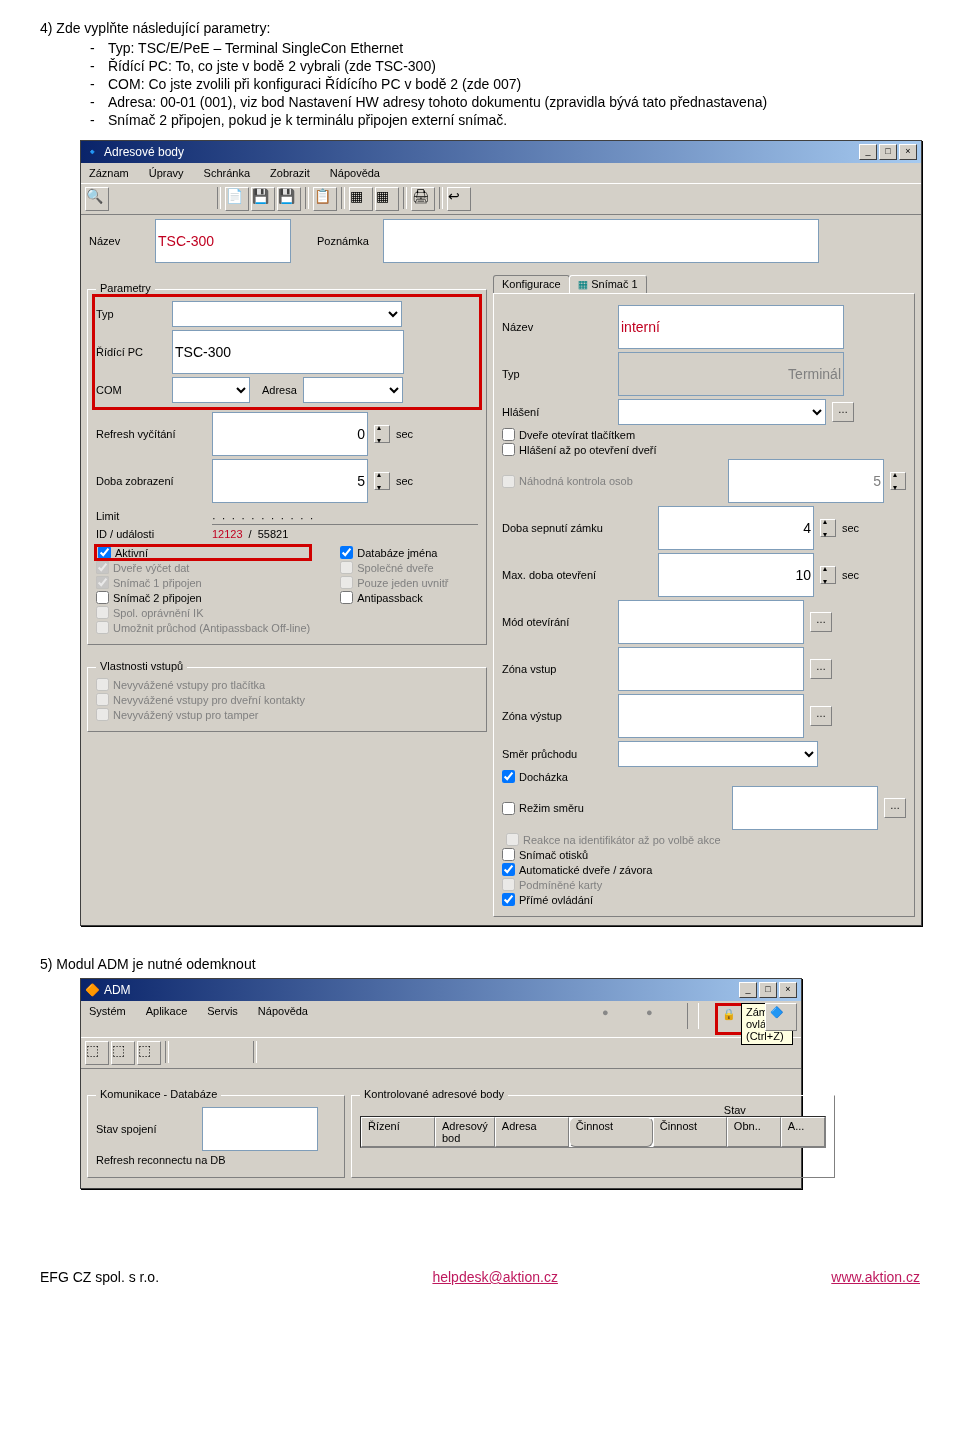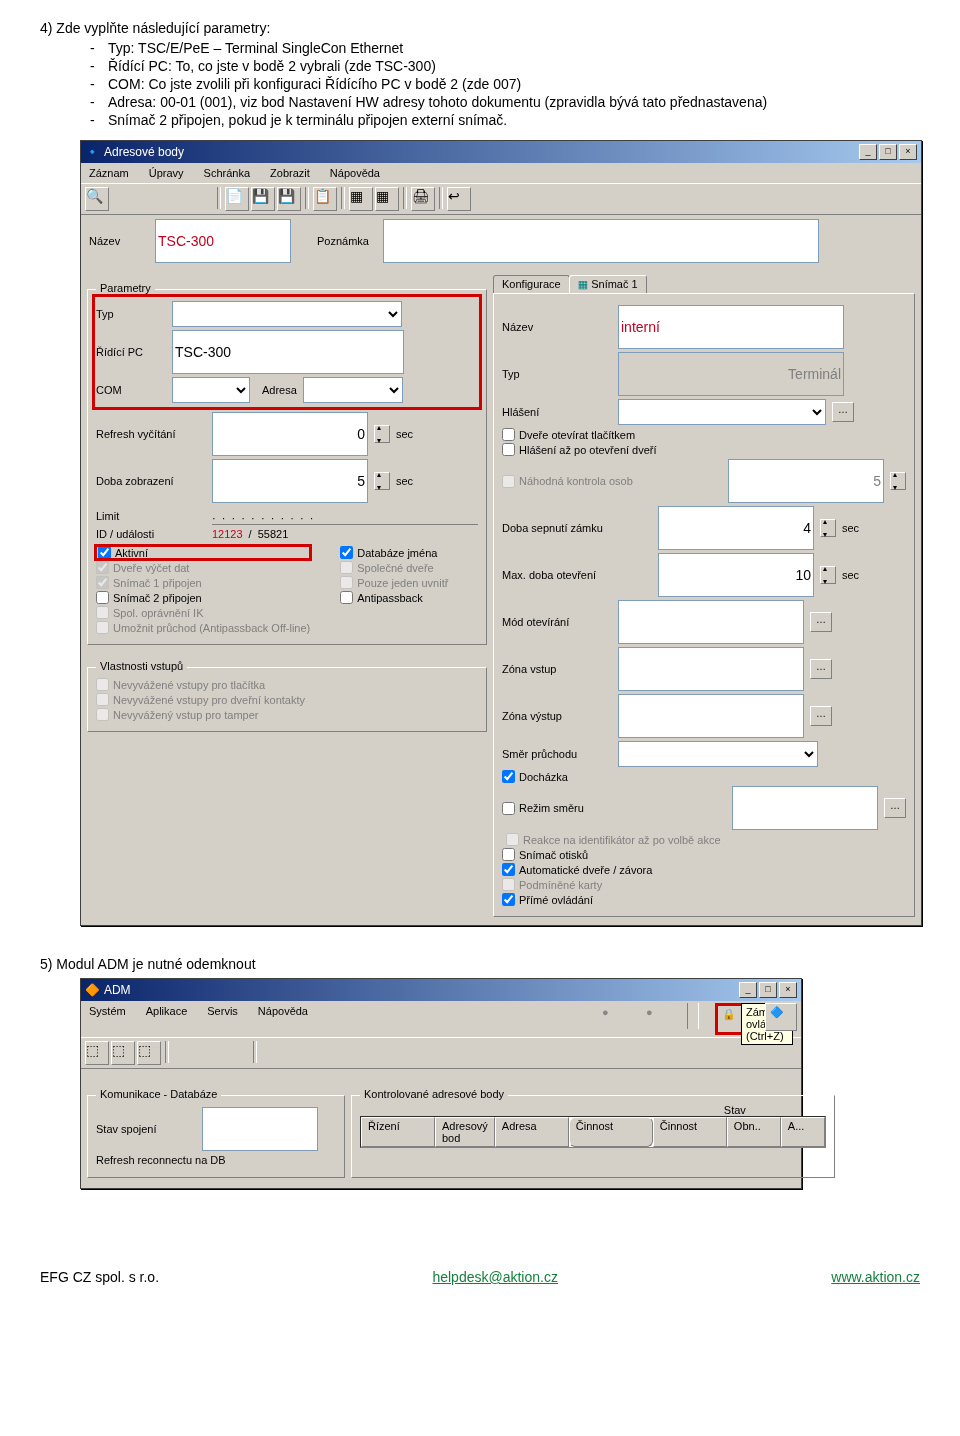--- a/index.html
+++ b/index.html
@@ -59,21 +59,21 @@
   .flbl{width:110px;}
   .num{width:36px;text-align:right;}
   .spin{display:inline-block;border:1px solid #808080;border-top-color:#fff;border-left-color:#fff;width:14px;height:16px;background:#d4d0c8;position:relative;}
   .spin::before{content:"▴";position:absolute;top:-3px;left:2px;font-size:8px;}
   .spin::after{content:"▾";position:absolute;bottom:-3px;left:2px;font-size:8px;}
   .btn3{width:20px;height:18px;border:1px solid #808080;border-top-color:#fff;border-left-color:#fff;background:#d4d0c8;font-size:10px;text-align:center;line-height:14px;}
   .window.small{width:720px;}
   .hdr-row{display:flex;font-size:11px;border:1px inset #808080;background:#fff;}
   .hdr-cell{border:1px solid #d4d0c8;border-top-color:#fff;border-left-color:#fff;border-right-color:#808080;border-bottom-color:#808080;background:#d4d0c8;padding:2px 6px;flex:1;}
   .footer{display:flex;justify-content:space-between;font-size:14px;margin-top:80px;}
-  .footer a{color:#15803d;text-decoration:underline;}
+  .footer a{color:#be185d;text-decoration:underline;}
   .tooltip{position:absolute;background:#ffffe1;border:1px solid #000;font-size:11px;padding:1px 4px;}
 </style>
 </head>
 <body>
 
 <div>
   <span style="font-weight:normal;">4)</span>
   <span>Zde vyplňte následující parametry:</span>
   <ul class="desc-list">
     <li>Typ: TSC/E/PeE – Terminal SingleCon Ethernet</li>

